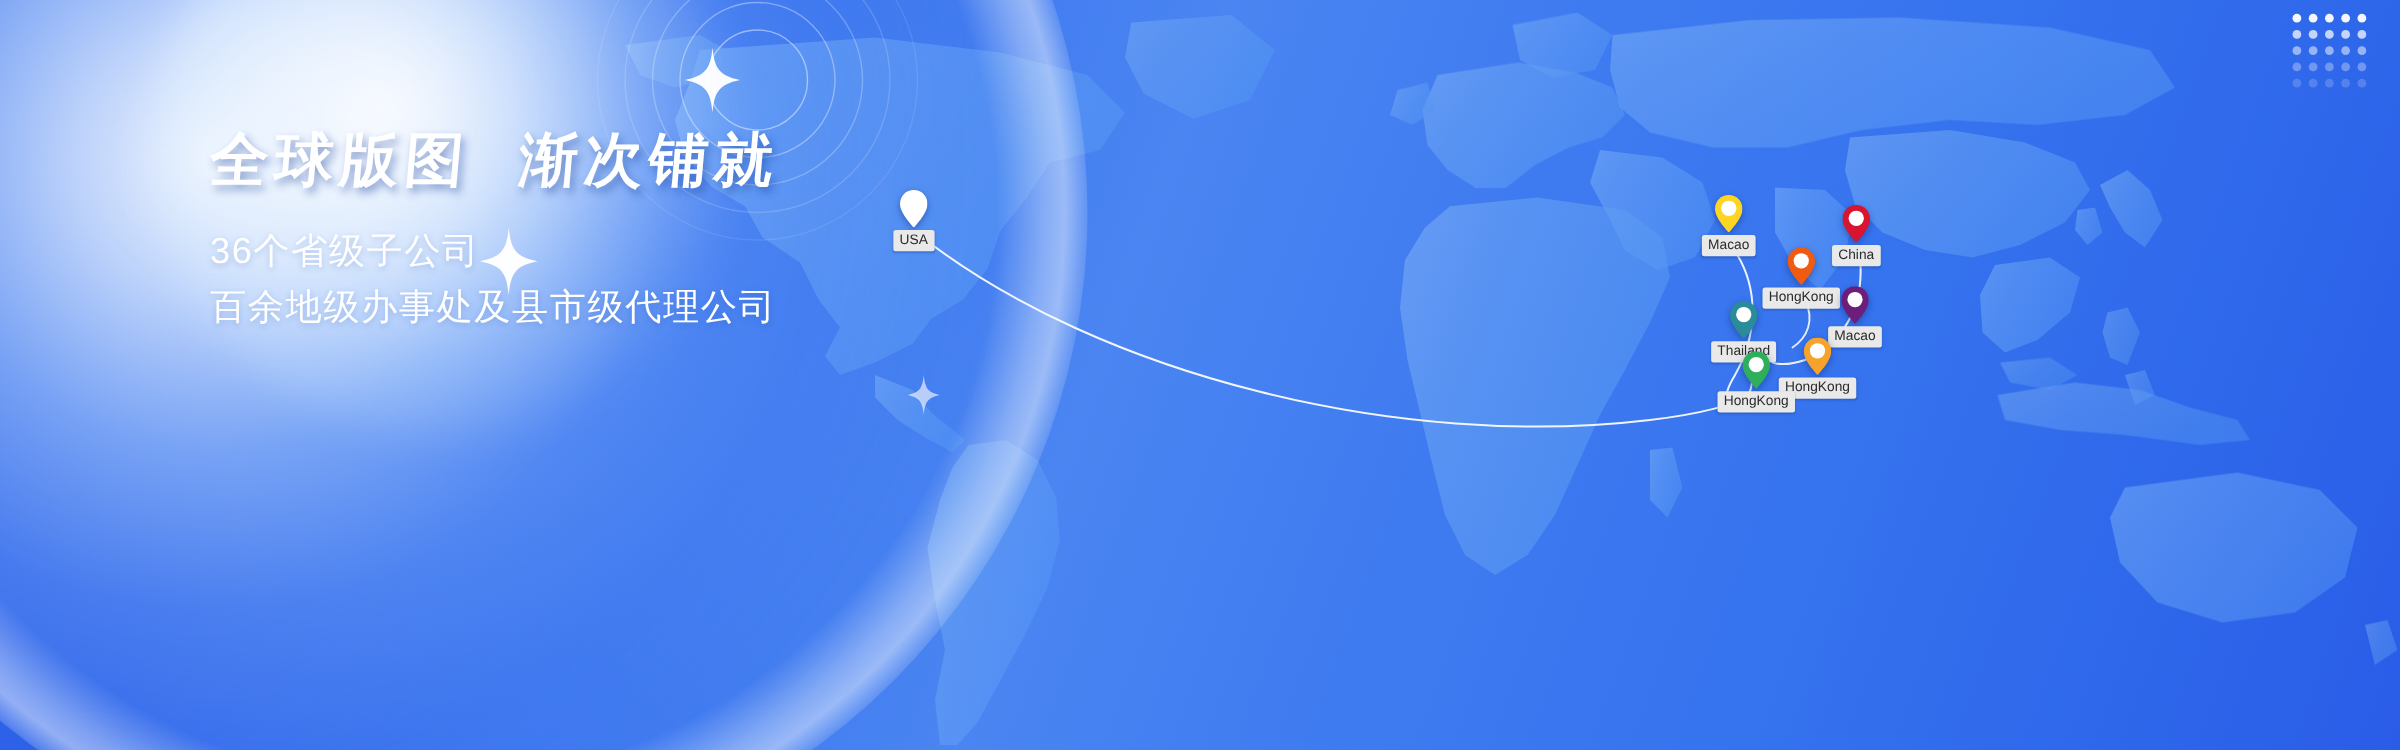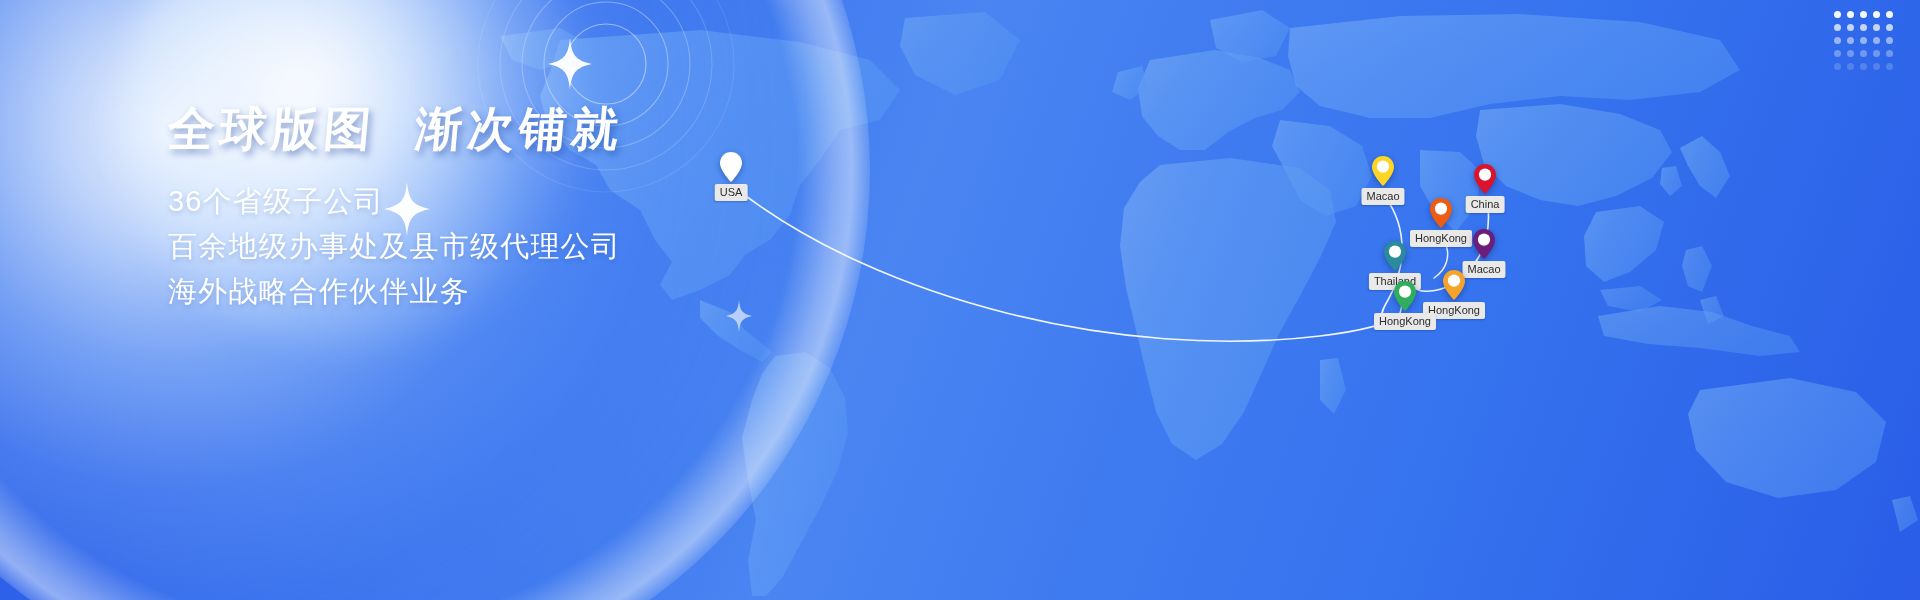--- a/index.html
+++ b/index.html
@@ -319,21 +319,20 @@
 
       <path d="M1412,316 C1428,314 1442,310 1450,306" stroke-width="1.5" stroke-opacity="0.85"></path>
     </g>
   </svg>
 
   <div class="content">
     <div class="headline">全球版图  渐次铺就</div>
     <div class="sublines">
       <div class="subline">36个省级子公司</div>
       <div class="subline">百余地级办事处及县市级代理公司</div>
-      <div class="subline">海外战略合作伙伴业务</div>
     </div>
   </div>
 
   <div id="markers-root">
       <div class="marker" style="left: 731px; top: 182px;">
         <svg class="pin" width="22" height="30" viewBox="0 0 22 30">
           <path d="M11 0 C4.9 0 0 4.9 0 11 C0 19 11 30 11 30 C11 30 22 19 22 11 C22 4.9 17.1 0 11 0 Z" fill="#ffffff"></path>
           <circle cx="11" cy="10.6" r="6.1" fill="#ffffff"></circle>
         </svg>
         <span class="pin-label">USA</span>

